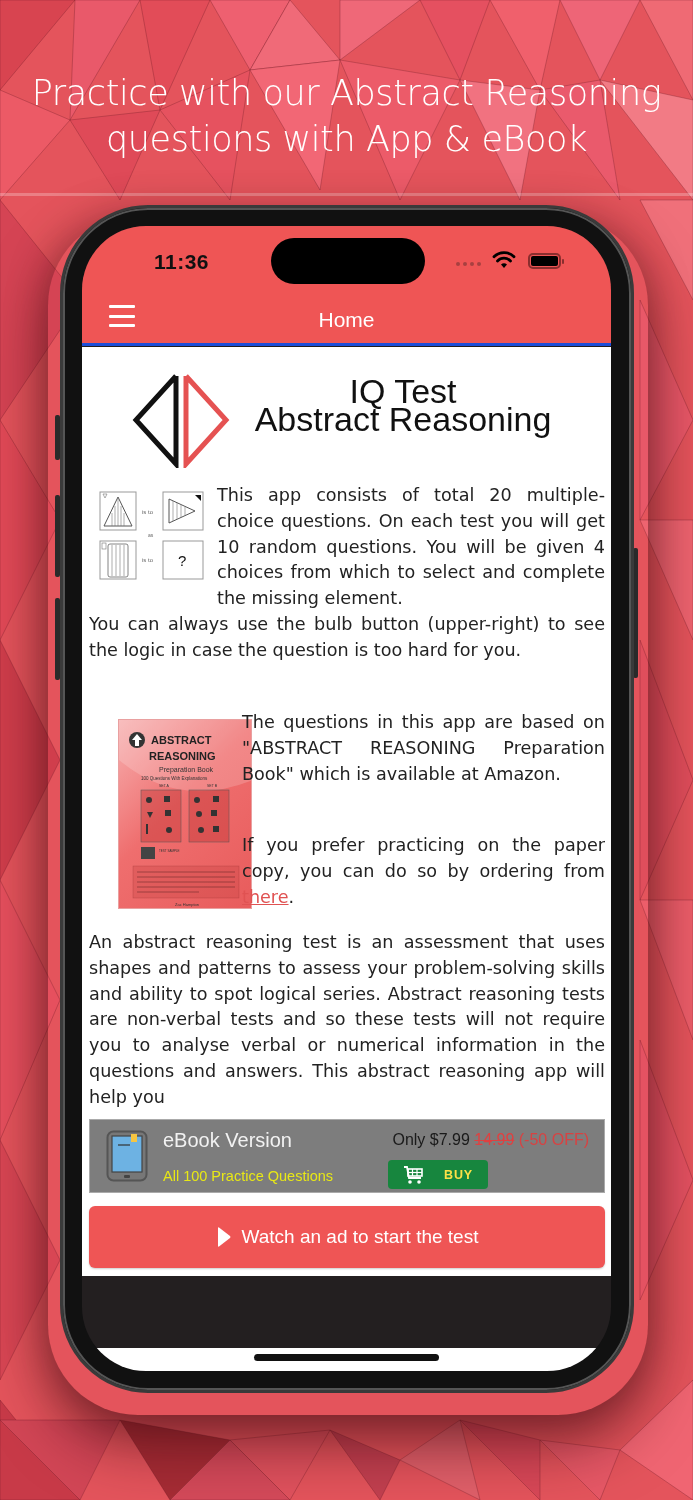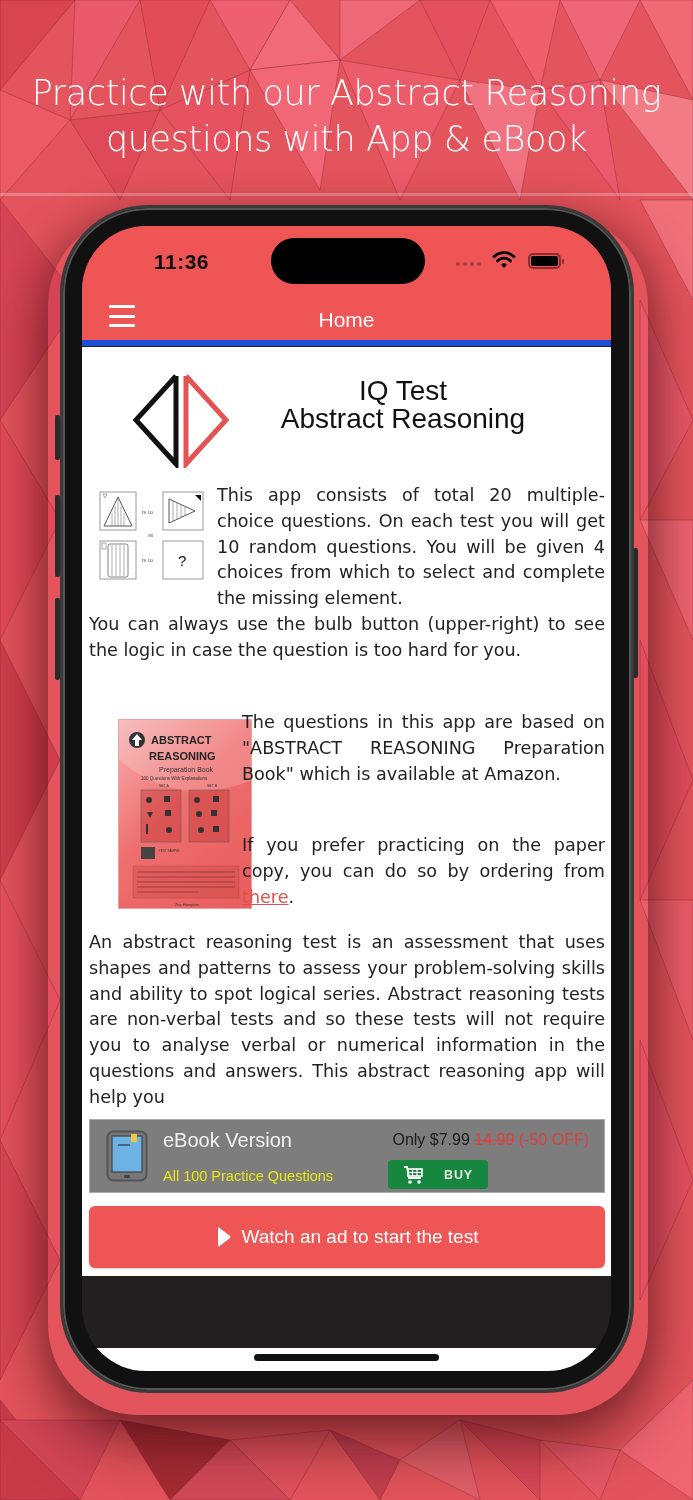--- a/index.html
+++ b/index.html
@@ -65,41 +65,41 @@
     border: 2px solid #8a2e2e; border-radius: 5px; padding: 1px;
   }
   .battery div { width: 100%; height: 100%; background: #000; border-radius: 2px; }
   .battery::after {
     content: ""; position: absolute; right: -5px; top: 4px; width: 2px; height: 5px;
     background: #8a2e2e; border-radius: 1px;
   }
 
   .nav-bar {
     position: absolute; left: 0; top: 70px; width: 100%; height: 50px; background: #ef5555;
-    border-bottom: 6px solid #1d4ed8;
+    border-bottom: 3px solid #1d4ed8;
   }
   .hamburger {
     position: absolute; left: 27px; top: 9px; width: 26px; height: 22px;
     display: flex; flex-direction: column; justify-content: space-between; cursor: pointer;
   }
   .hamburger span { display: block; height: 3px; background: #fff; border-radius: 1px; }
   .nav-title {
     position: absolute; left: 0; width: 100%; top: 12px; text-align: center;
     color: #fff; font-size: 21px;
   }
 
   .content {
     position: absolute; left: 0; top: 121px; width: 100%; height: 929px;
     background: #fff; overflow: hidden;
   }
   .logo-row { position: absolute; left: 50px; top: 25px; width: 430px; height: 100px; }
   .logo-mark { position: absolute; left: 0; top: 0; }
   .logo-text {
     position: absolute; left: 121px; top: 5px; width: 300px; text-align: center;
-    font-size: 28px; line-height: 28px; color: #111;
+    font-size: 34px; line-height: 28px; color: #111;
   }
   .logo-text div { display: block; }
 
   .puzzle { position: absolute; left: 17px; top: 144px; width: 108px; height: 90px; }
   .body-text {
     font-family: "DejaVu Sans", sans-serif; font-size: 17.6px; line-height: 25.8px;
     color: #222; text-align: justify;
   }
   .para1 { position: absolute; left: 135px; top: 136px; width: 388px; }
   .para1b { position: absolute; left: 7px; top: 265px; width: 516px; }
@@ -120,21 +120,21 @@
   }
   .ebook-icon { position: absolute; left: 16px; top: 10px; }
   .ebook-title { position: absolute; left: 73px; top: 9px; color: #f2f2f2; font-size: 20px; }
   .ebook-sub { position: absolute; left: 73px; top: 48px; color: #e8e815; font-size: 14.5px; }
   .price {
     position: absolute; right: 15px; top: 11px; font-size: 16px; color: #1a1a1a;
   }
   .price .old { color: #e04040; text-decoration: line-through; }
   .price .off { color: #d84242; }
   .btn-green {
-    position: absolute; top: 40px; height: 29px; background: #17863e; color: #e5e5e5;
+    position: absolute; top: 40px; height: 29px; background: #17863e; color: #fde047;
     border-radius: 4px; font-weight: bold; font-size: 12.5px; letter-spacing: 0.8px;
     display: flex; align-items: center; justify-content: center; gap: 19px; cursor: pointer;
   }
   .btn-buy { left: 298px; width: 100px; }
   .btn-sample { left: 412px; width: 100px; margin-top: 48px; }
 
   .watch-btn {
     position: absolute; left: 7px; top: 859px; width: 516px; height: 62px;
     background: #ef5555; border-radius: 6px; color: #fff; font-size: 19px;
     display: flex; align-items: center; justify-content: center; gap: 10px; cursor: pointer;

